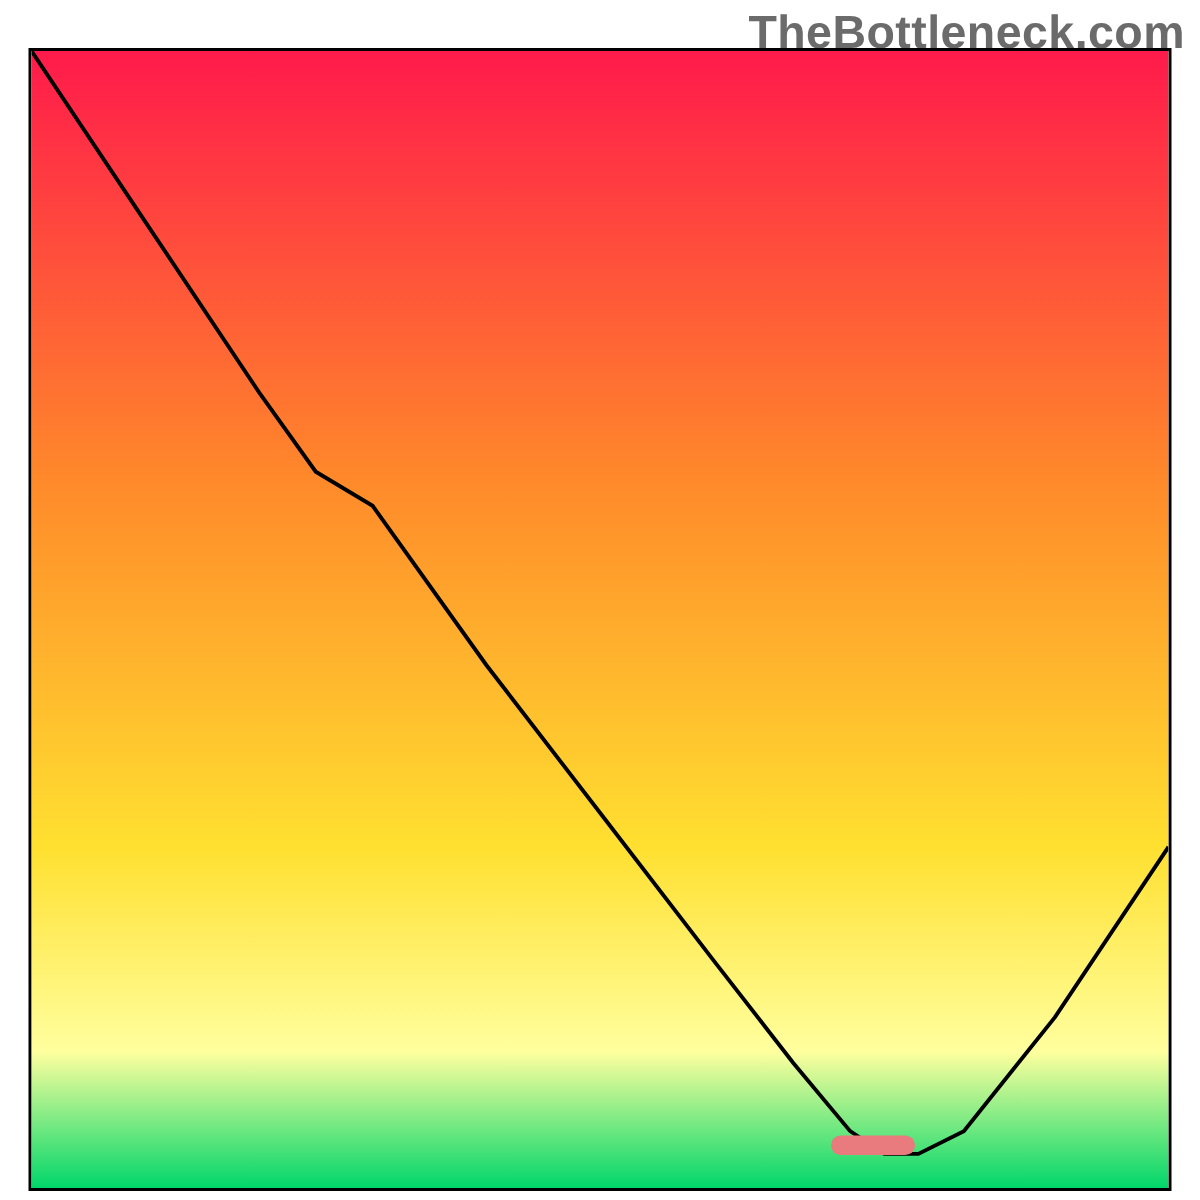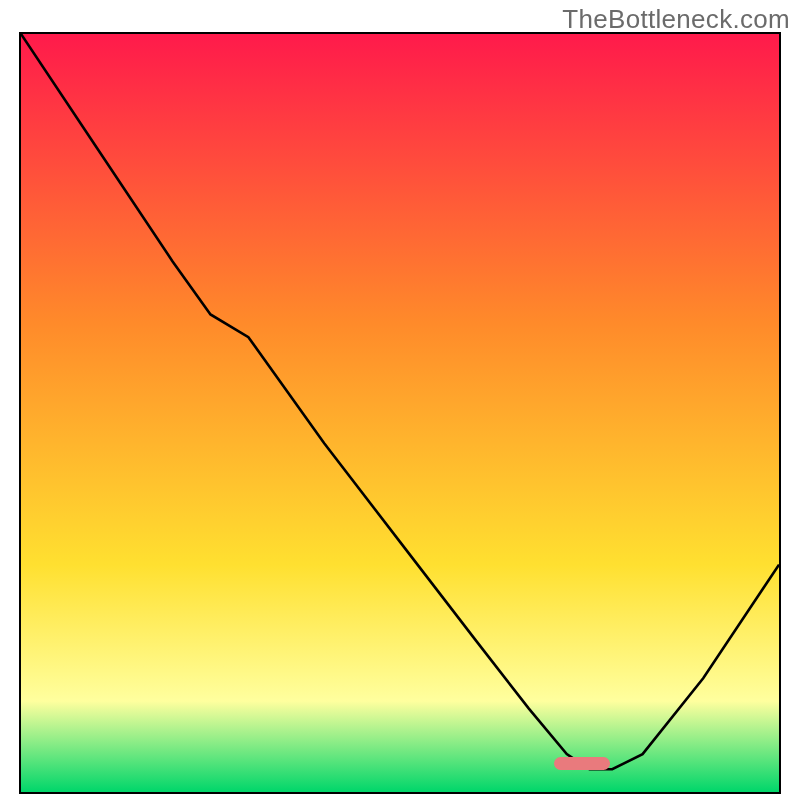--- a/index.html
+++ b/index.html
@@ -12,22 +12,22 @@
   }
   .container {
     position: relative;
     width: 800px;
     height: 800px;
   }
   .watermark {
     position: absolute;
     top: 4px;
     right: 10px;
-    font-size: 26px;
-    font-weight: normal;
+    font-size: 31px;
+    font-weight: bold;
     color: #6b6b6b;
     letter-spacing: 0.3px;
   }
   .chart-frame {
     position: absolute;
     left: 19px;
     top: 32px;
     width: 762px;
     height: 762px;
     border: 2px solid #000;

